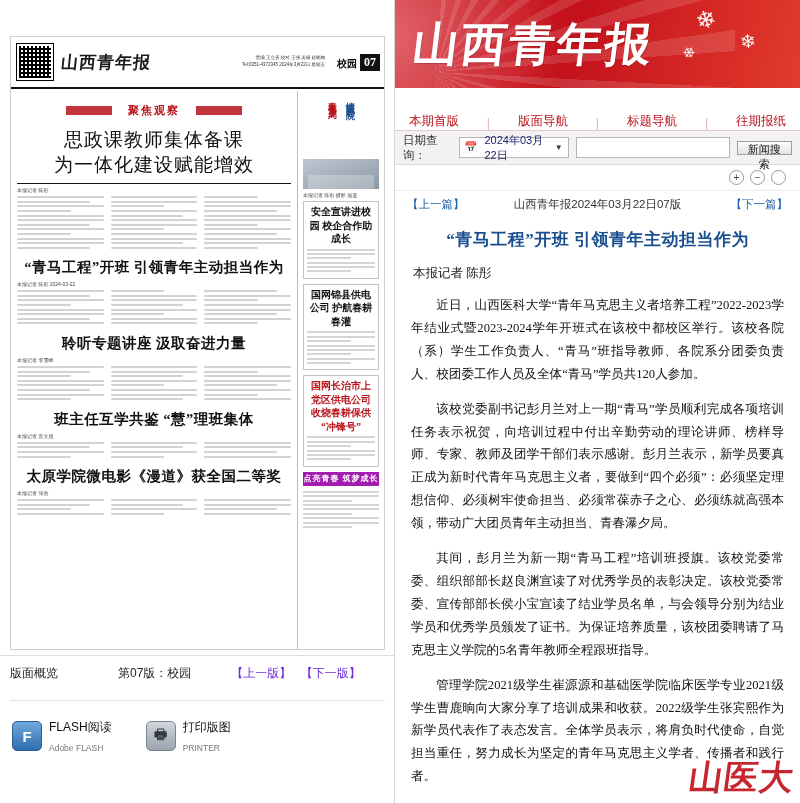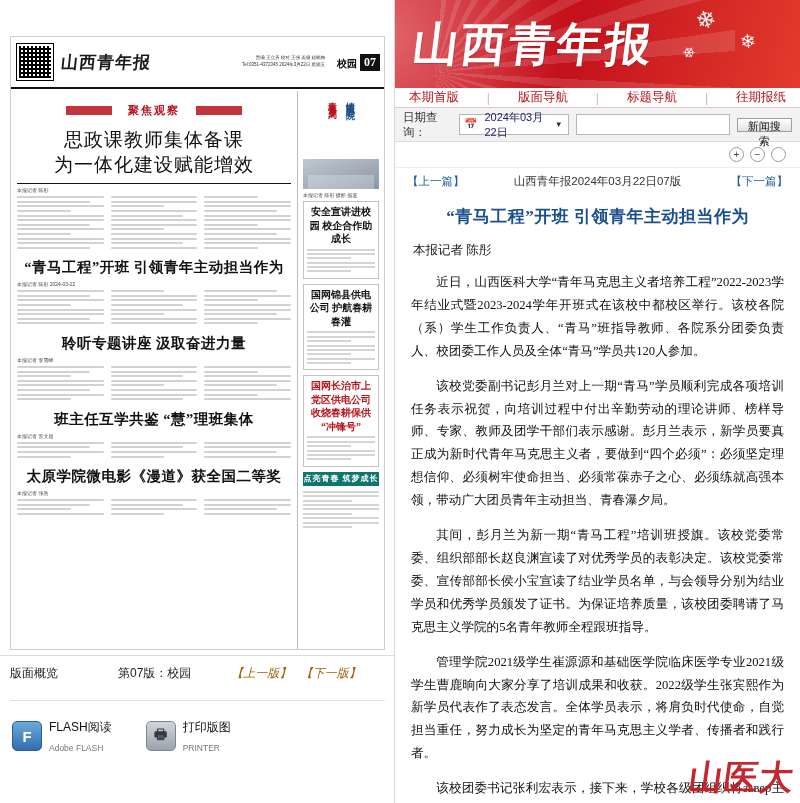--- a/index.html
+++ b/index.html
@@ -121,36 +121,36 @@
   .s-vert {
     height: 60px; display: flex; justify-content: center; gap: 5px; margin-bottom: 4px;
   }
   .s-vert span {
     writing-mode: vertical-rl;
     font-family: "Liberation Serif", serif; font-weight: bold;
     font-size: 9px; color: #1c4f8c; letter-spacing: 2px;
   }
   .s-vert span.r { color: #b9121b; }
   .s-red-strip {
-    height: 14px; background: #0f766e; color: #fff; font-size: 8px; font-weight: bold;
+    height: 14px; background: #a21caf; color: #fff; font-size: 8px; font-weight: bold;
     display: flex; align-items: center; justify-content: center; letter-spacing: 1px;
     margin-bottom: 5px;
   }
 
   
   #page-overview-bar {
     position: absolute; left: 0; top: 655px; width: 395px; height: 36px;
     border-top: 1px solid #dcdcdc;
     display: flex; align-items: center;
     font-size: 12px; color: #222;
   }
   #page-overview-bar .po-label { margin-left: 10px; }
   #page-overview-bar .po-cur { margin-left: 60px; }
   #page-overview-bar .po-nav { margin-left: 40px; color: #1a5fa8; }
-  #page-overview-bar .po-nav a { color: #a16207; text-decoration: none; cursor: pointer; font-style: italic; }
+  #page-overview-bar .po-nav a { color: #6d28d9; text-decoration: none; cursor: pointer; }
   #page-overview-bar .po-sep { color: #888; margin: 0 3px; }
 
   #left-divider { position: absolute; left: 10px; top: 700px; width: 375px; height: 1px; background: #e2e2e2; }
 
   #left-tools {
     position: absolute; left: 0; top: 706px; width: 395px; height: 60px;
     display: flex; align-items: center; gap: 34px; padding-left: 12px;
   }
   .tool { display: flex; align-items: center; gap: 7px; cursor: pointer; }
   .tool-ico {
@@ -198,22 +198,22 @@
   .dove {
     position: absolute; color: #fff; font-size: 20px; opacity: .95;
     transform: rotate(-18deg);
   }
   .dove.d1 { right: 84px; top: 6px;  font-size: 24px; }
   .dove.d2 { right: 44px; top: 30px; font-size: 19px; transform: rotate(-6deg); }
   .dove.d3 { right: 104px; top: 44px; font-size: 15px; transform: rotate(-28deg); }
 
   
   #nav {
-    height: 20px; border-bottom: 1px solid #e3c9c9;
-    display: flex; align-items: center; justify-content: space-around;
+    height: 43px; border-bottom: 1px solid #e3c9c9;
+    display: flex; align-items: flex-end; justify-content: space-around;
     font-size: 12.5px; color: #b9121b; background: #fff;
   }
   #nav .nav-item { cursor: pointer; }
   #nav .nav-div { color: #d9b7b7; }
 
   
   #searchbar {
     height: 34px; background: #f2f2f2; border-bottom: 1px solid #dcdcdc;
     display: flex; align-items: center; padding: 0 8px; gap: 7px;
     font-size: 11.5px; color: #333;

